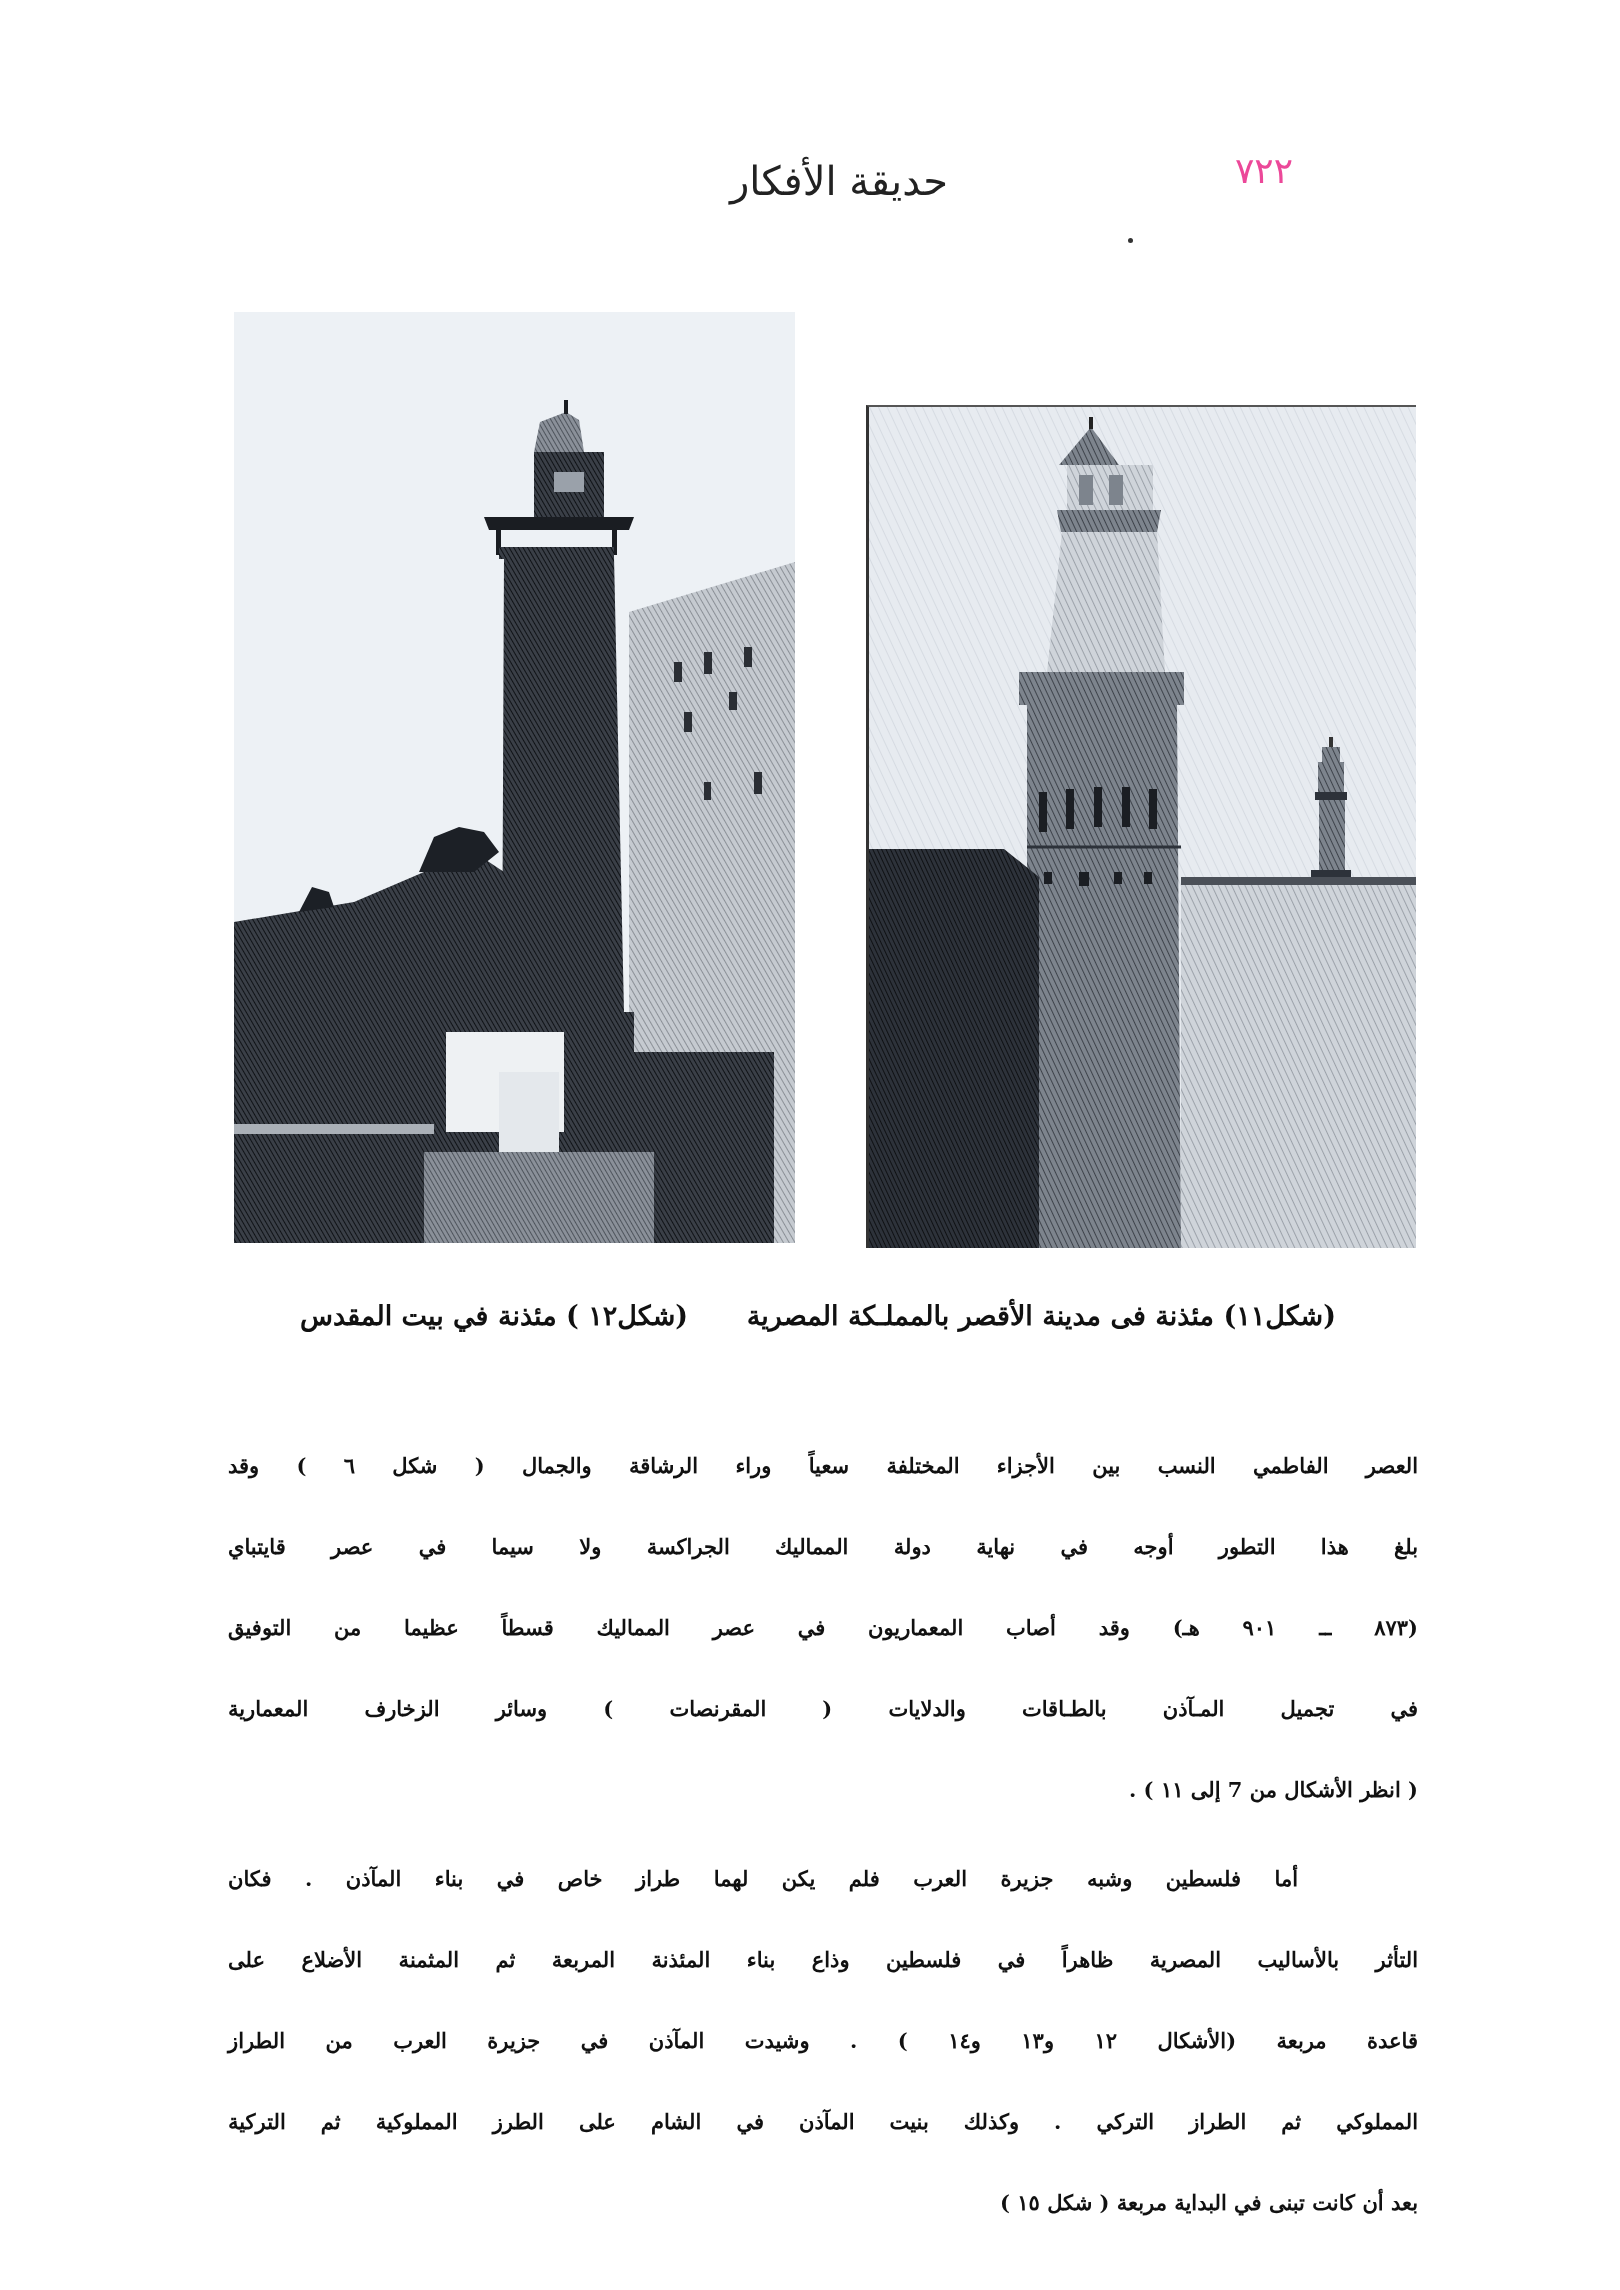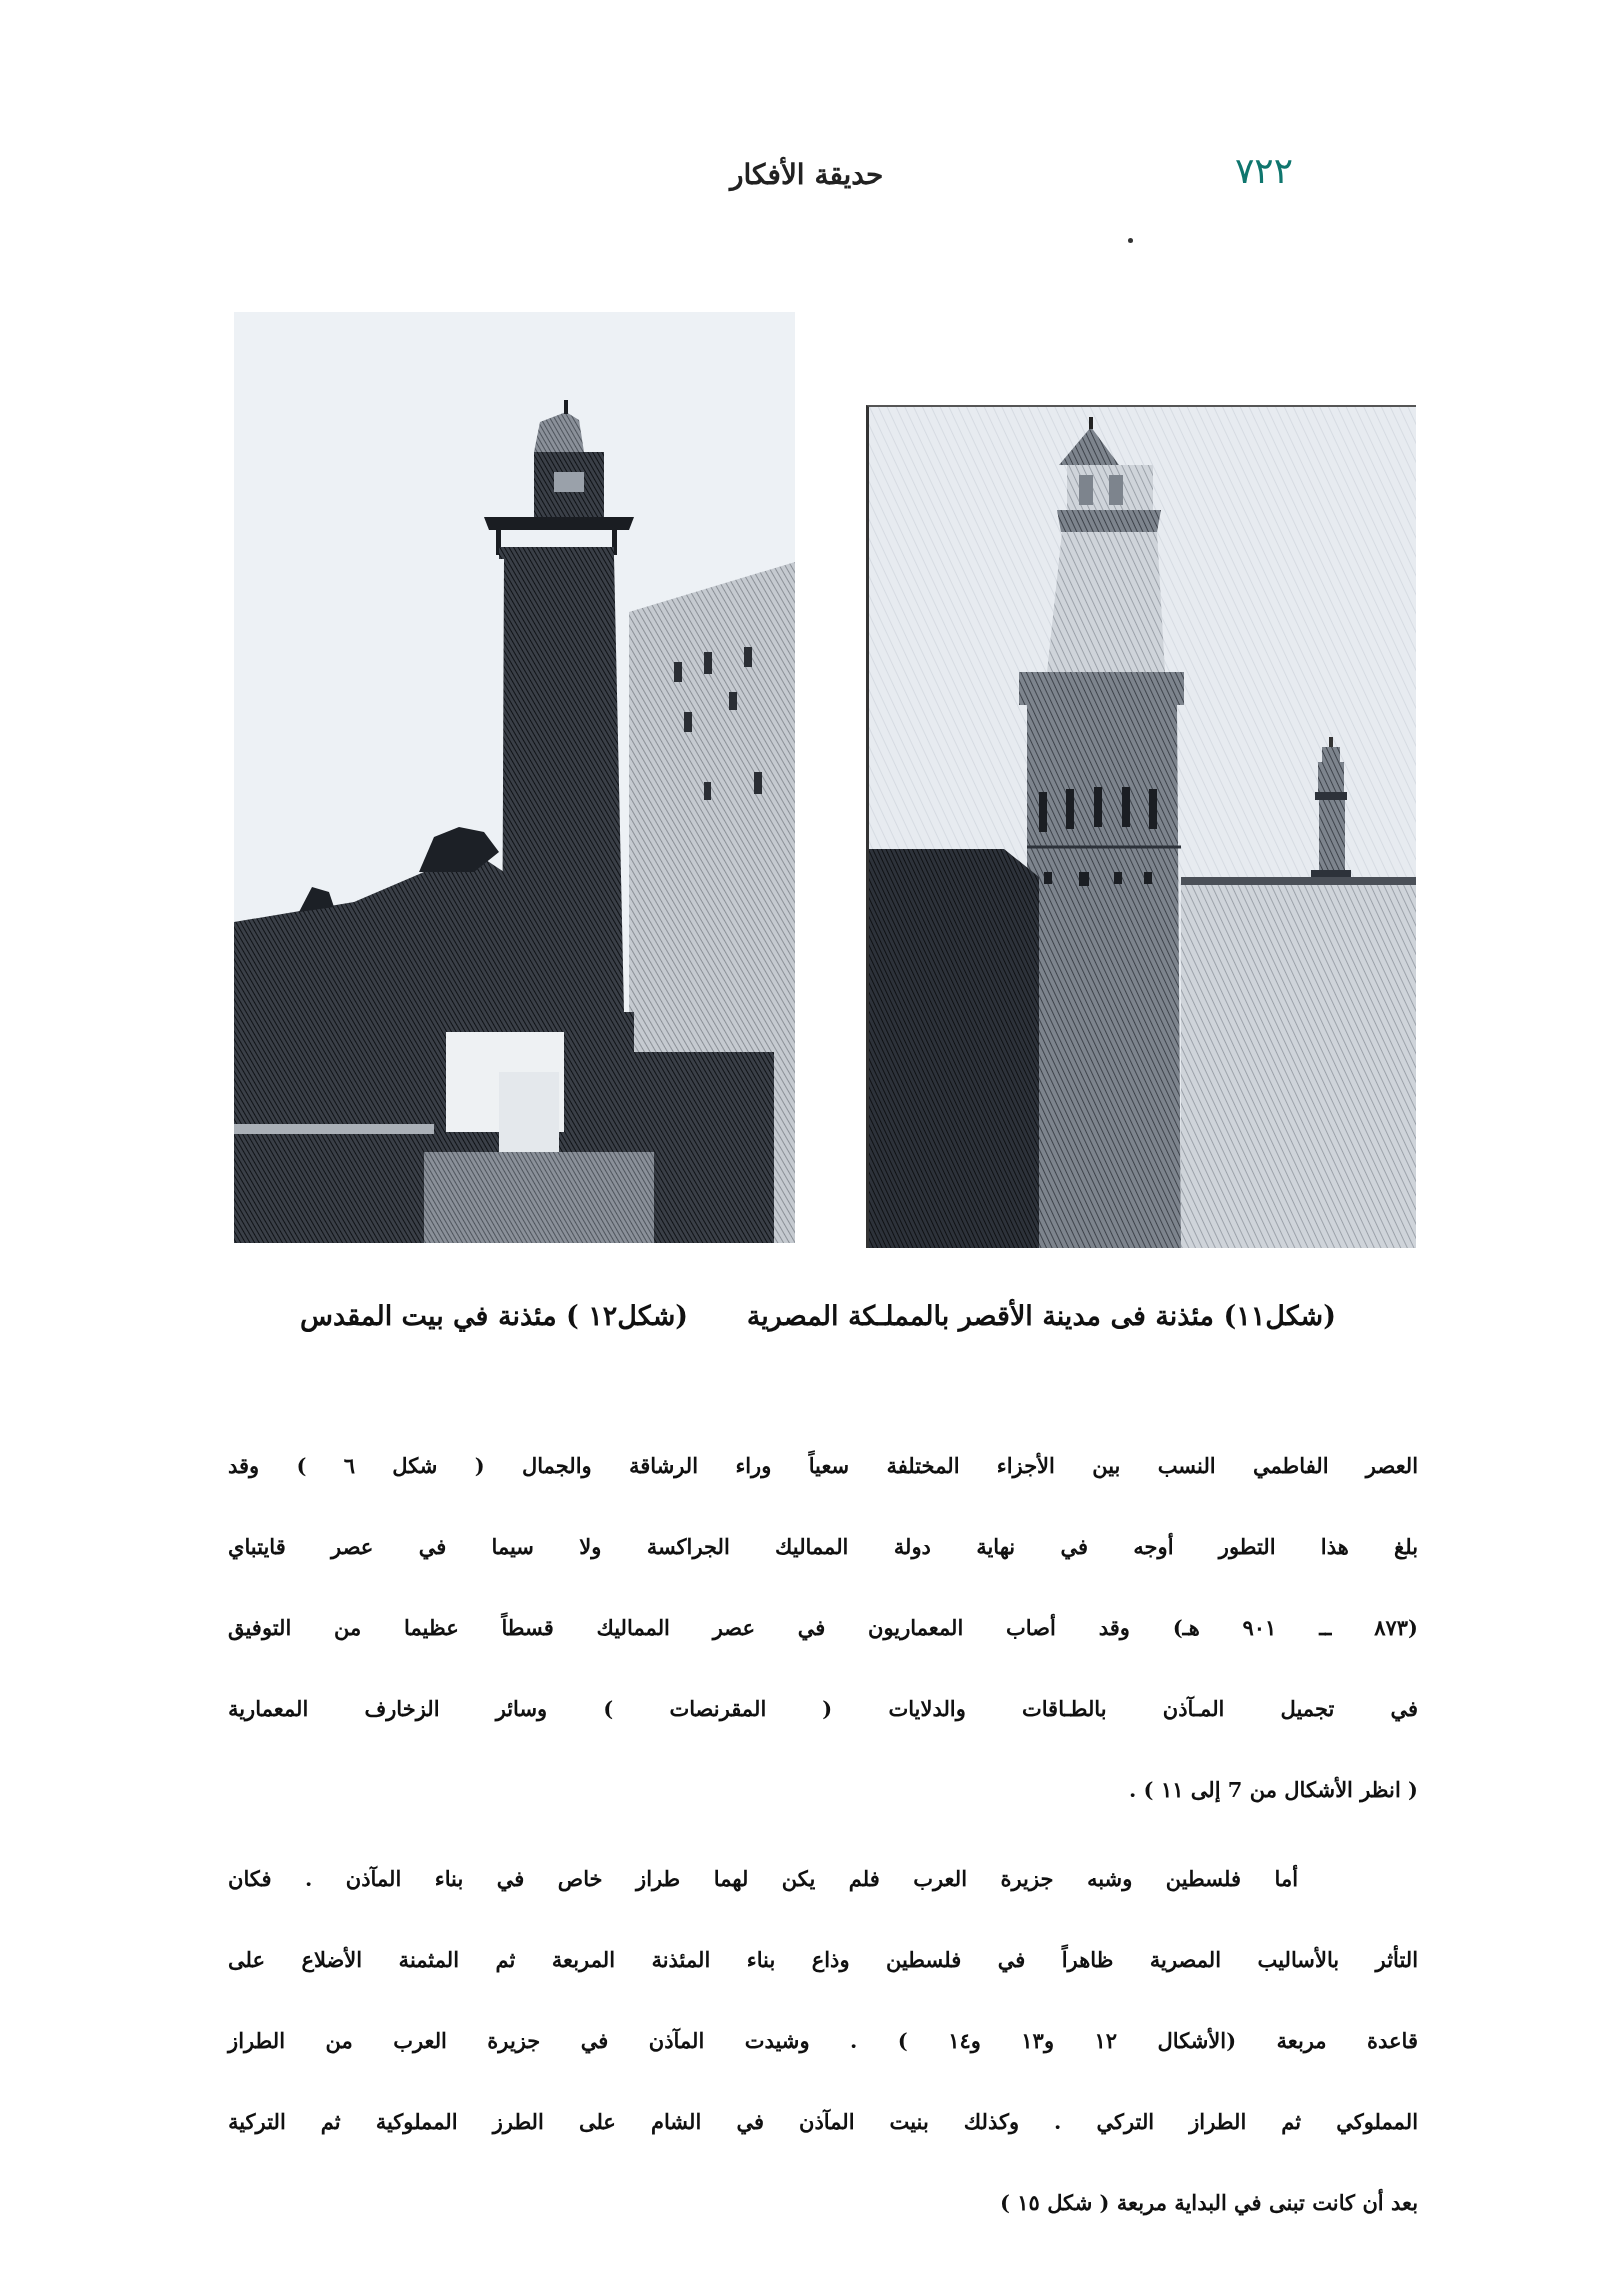--- a/index.html
+++ b/index.html
@@ -6,25 +6,25 @@
   body {
     width: 1620px; height: 2290px;
     background: #ffffff;
     position: relative;
     overflow: hidden;
     font-family: "DejaVu Serif", "Liberation Serif", serif;
     color: #111;
   }
   .header-title {
     position: absolute; left: 730px; top: 158px;
-    font-size: 28px; direction: rtl; color: #222; font-weight: bold;
+    font-size: 40px; direction: rtl; color: #222;
   }
   .page-number {
     position: absolute; left: 1235px; top: 150px;
-    font-size: 36px; letter-spacing: 2px; color: #0f766e;
+    font-size: 36px; letter-spacing: 2px; color: #ec4899;
   }
   .dot { position: absolute; width: 5px; height: 5px; background: #333; border-radius: 50%; }
 
   .photo {
     position: absolute; overflow: hidden;
     background: #eef2f6;
   }
   .photo svg { display: block; width: 100%; height: 100%; }
   #photo-left { left: 234px; top: 312px; width: 561px; height: 931px; }
   #photo-right { left: 866px; top: 405px; width: 547px; height: 841px; border-left: 3px solid #333; border-top: 2px solid #555; }

